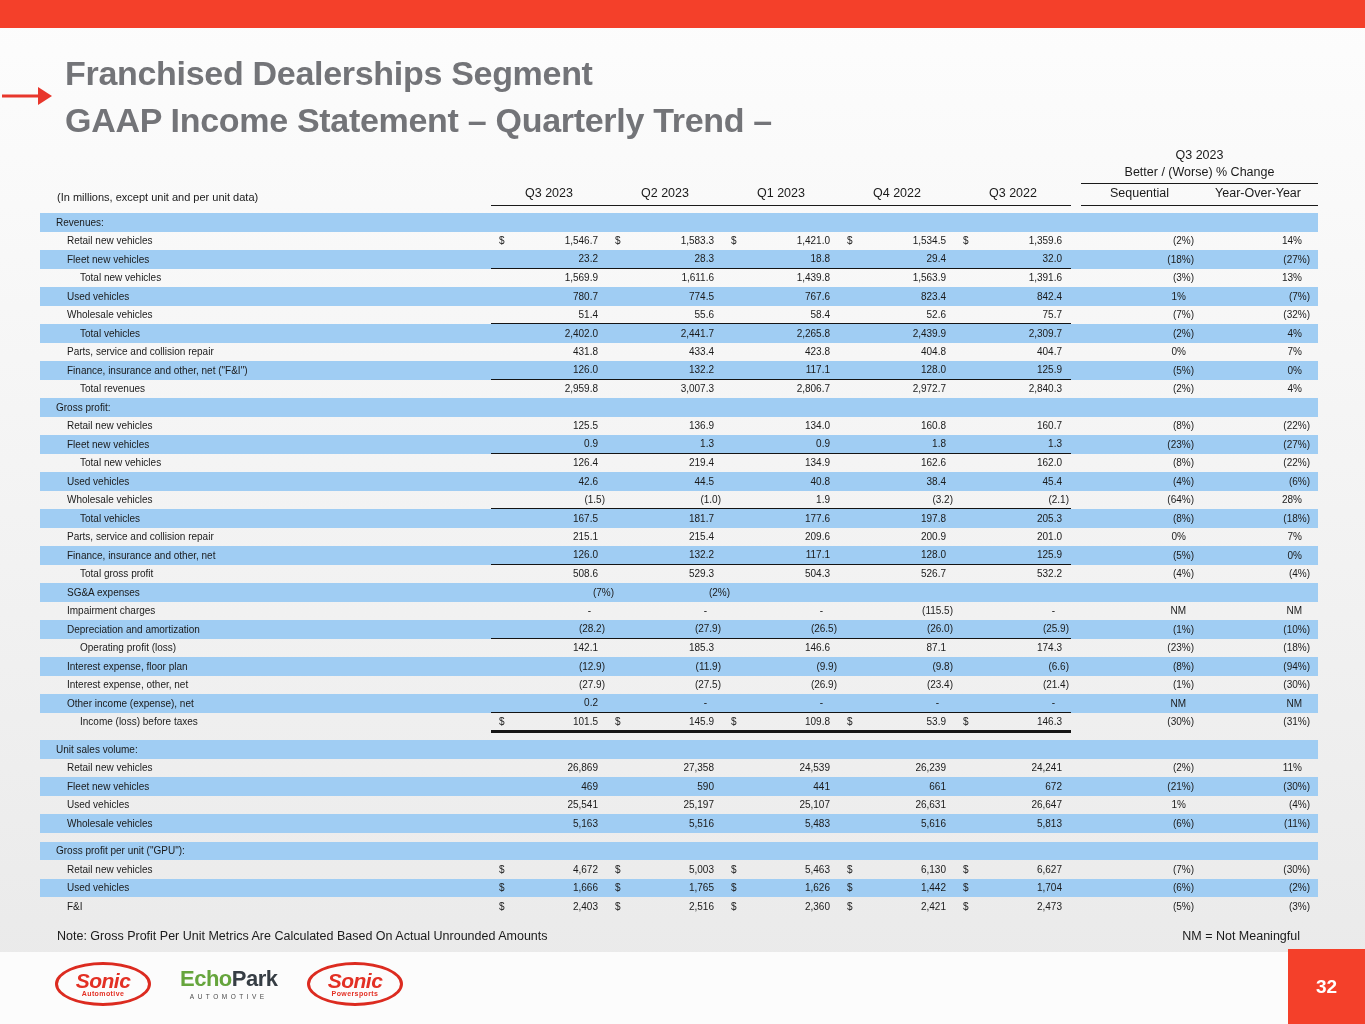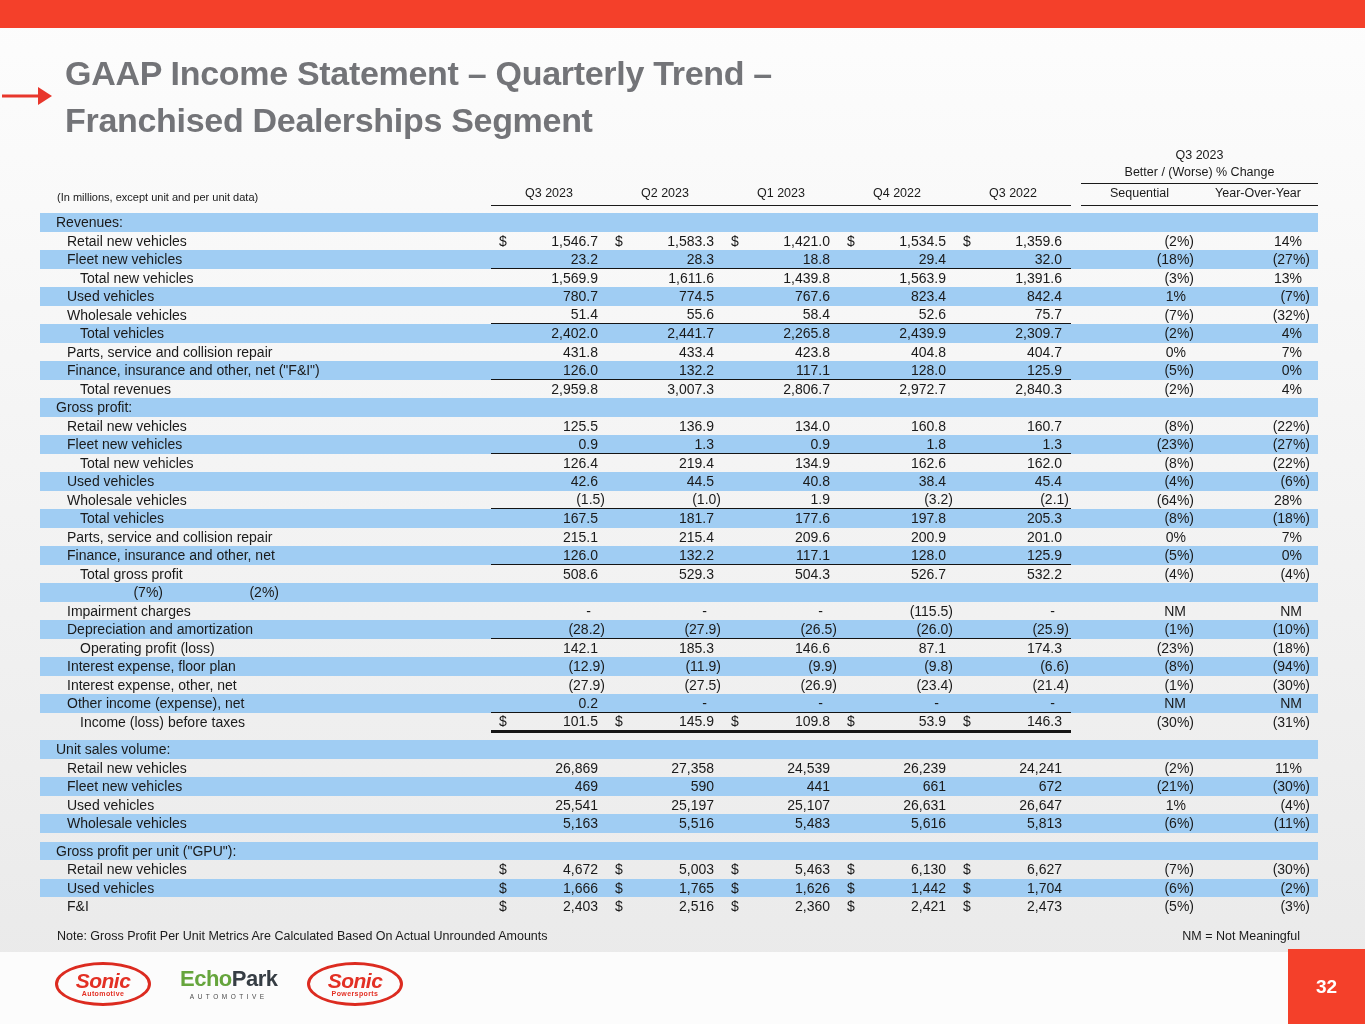--- a/index.html
+++ b/index.html
@@ -20,21 +20,21 @@
   .period-headers{position:absolute;left:491px;top:186px;width:580px;height:19px;
                   display:flex;border-bottom:1px solid #1a1a1a;font-size:12.5px;}
   .period-headers span{width:116px;text-align:center;}
   .chg-headers{position:absolute;left:1081px;top:186px;width:237px;height:19px;
                display:flex;border-bottom:1px solid #1a1a1a;font-size:12.5px;}
   .chg-headers .s1{width:117px;text-align:center;}
   .chg-headers .s2{width:120px;text-align:center;}
   
   .tbody{position:absolute;left:40px;top:213px;width:1278px;}
   .block + .block{margin-top:9px;}
-  .row{display:flex;height:18.5px;align-items:center;font-size:14px;}
+  .row{display:flex;height:18.5px;align-items:center;font-size:10px;}
   .row.blue{background:#a0cdf3;}
   .c-label{width:451px;box-sizing:border-box;white-space:nowrap;}
   .nums{display:flex;width:580px;height:100%;box-sizing:border-box;align-items:center;}
   .nums.u1{border-bottom:1px solid #141414;}
   .nums.u2{border-bottom:1px solid #141414;box-shadow:0 2px 0 0 #141414;}
   .c-num{width:116px;height:100%;position:relative;display:flex;align-items:center;
          justify-content:flex-end;box-sizing:border-box;}
   .c-num .dollar{position:absolute;left:8px;}
   .c-gap{width:10px;height:100%;}
   .c-seq{width:117px;height:100%;display:flex;align-items:center;justify-content:flex-end;box-sizing:border-box;}
@@ -62,22 +62,22 @@
 <body>
 
 <div class="topbar"></div>
 
 <svg class="arrow" width="52" height="22" viewBox="0 0 52 22">
   <line x1="0" y1="11" x2="38" y2="11" stroke="#e8372c" stroke-width="3"></line>
   <path d="M36 2 L50 11 L36 20 Z" fill="#e8372c"></path>
 </svg>
 
 <div class="title">
+  <div>Franchised Dealerships Segment</div>
   <div>GAAP Income Statement – Quarterly Trend –</div>
-  <div>Franchised Dealerships Segment</div>
 </div>
 
 <div class="units">(In millions, except unit and per unit data)</div>
 
 <div class="chg-title1">Q3 2023</div>
 <div class="chg-title2">Better / (Worse) % Change</div>
 
 <div class="period-headers">
   <span>Q3 2023</span>
   <span>Q2 2023</span>
@@ -584,20 +584,21 @@
         </div>
         <div class="c-gap"></div>
         <div class="c-seq">
           <span style="padding-right: 4px;">(4%)</span>
         </div>
         <div class="c-yoy">
           <span style="padding-right: 8px;">(4%)</span>
         </div>
       </div>
       <div class="row blue">
+        <div class="c-label" style="padding-left: 27px;">SG&amp;A expenses</div>
         <div class="c-gap"></div>
         <div class="c-seq">
           <span style="padding-right: 4px;">(7%)</span>
         </div>
         <div class="c-yoy">
           <span style="padding-right: 8px;">(2%)</span>
         </div>
       </div>
       <div class="row">
         <div class="c-label" style="padding-left: 27px;">Impairment charges</div>

